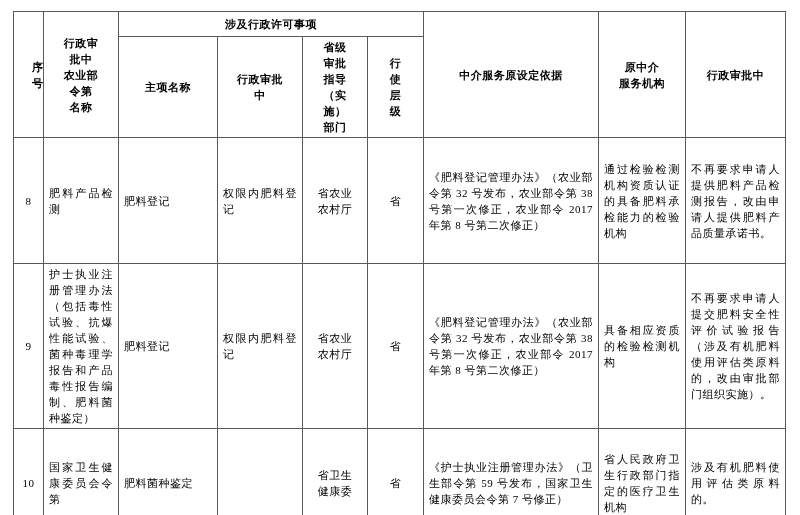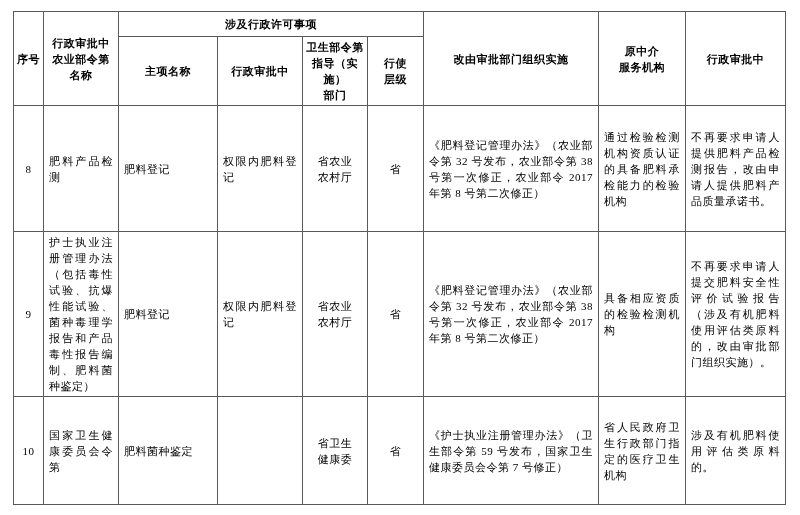--- a/index.html
+++ b/index.html
@@ -31,21 +31,21 @@
     letter-spacing: 0.5px;
     vertical-align: middle;
     padding: 2px 5px;
     overflow: hidden;
     word-break: break-all;
   }
   .approval-table th {
     font-weight: bold;
     text-align: center;
     white-space: pre-line;
-    padding: 2px 2px;
+    padding: 2px 18px;
   }
   .approval-table td.center {
     text-align: center;
     white-space: pre-line;
     padding: 2px 2px;
   }
   .approval-table td.just {
     text-align: justify;
     text-justify: inter-character;
   }
@@ -71,29 +71,29 @@
       <col style="width:87px">
       <col style="width:100px">
     </colgroup>
     <tbody>
       <tr class="hrow-group">
         <th rowspan="2">序号</th>
         <th rowspan="2">行政审批中
 农业部令第
 名称</th>
         <th colspan="4">涉及行政许可事项</th>
-        <th rowspan="2">改由审批部门组织实施</th>
+        <th rowspan="2">中介服务原设定依据</th>
         <th rowspan="2">原中介
 服务机构</th>
         <th rowspan="2">行政审批中</th>
       </tr>
       <tr class="hrow-sub">
         <th>主项名称</th>
         <th>行政审批中</th>
-        <th>卫生部令第
+        <th>省级审批
 指导（实施）
 部门</th>
         <th>行使
 层级</th>
       </tr>
 
       <tr class="row-8">
         <td class="center">8</td>
         <td class="just">肥料产品检测</td>
         <td class="just">肥料登记</td>

